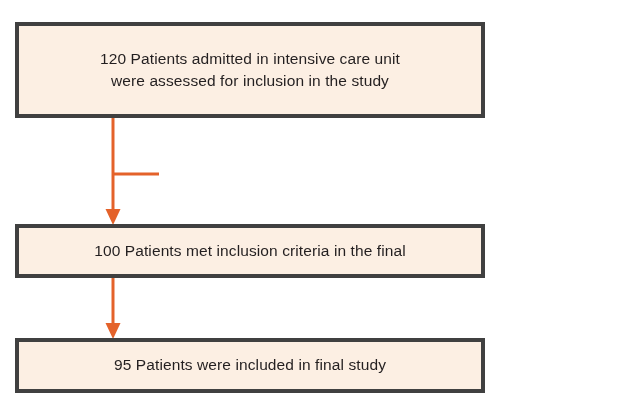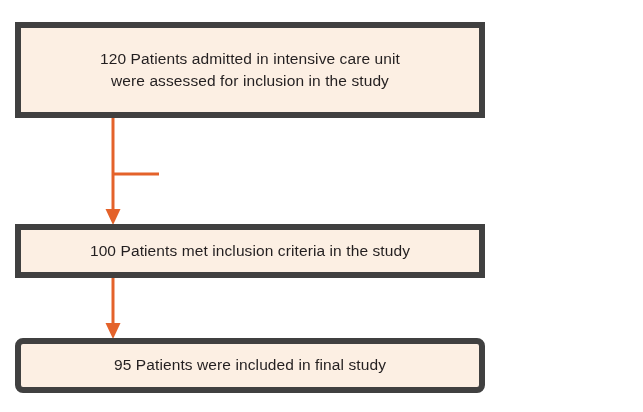--- a/index.html
+++ b/index.html
@@ -14,21 +14,21 @@
     position: relative;
     width: 643px;
     height: 412px;
     background: #ffffff;
     overflow: hidden;
   }
   .node {
     position: absolute;
     box-sizing: border-box;
     background: #FCEFE3;
-    border: 6px solid #404040;
+    border: 4px solid #404040;
     display: flex;
     align-items: center;
     justify-content: center;
     text-align: center;
     color: #231F20;
     font-size: 15.5px;
     line-height: 1.45;
     letter-spacing: 0.1px;
     padding: 4px 10px;
     white-space: pre-line;
@@ -49,21 +49,20 @@
     left: 15px;
     top: 224px;
     width: 470px;
     height: 54px;
   }
   #node-final {
     left: 15px;
     top: 338px;
     width: 470px;
     height: 55px;
-    border-radius: 8px;
   }
   .connector-layer {
     position: absolute;
     left: 0;
     top: 0;
     width: 643px;
     height: 412px;
     pointer-events: none;
   }
 </style>
@@ -86,17 +85,17 @@
     <g>
       <line x1="113" y1="278" x2="113" y2="330" stroke="#E4622A" stroke-width="3"></line>
       <polygon points="113,339 105.5,323 120.5,323" fill="#E4622A"></polygon>
     </g>
   </svg>
 
   <div class="node" id="node-assessed">120 Patients admitted in intensive care unit
 were assessed for inclusion in the study</div>
 
 
-  <div class="node" id="node-included-criteria">100 Patients met inclusion criteria in the study</div>
+  <div class="node" id="node-included-criteria">100 Patients met inclusion criteria in the final</div>
 
   <div class="node" id="node-final">95 Patients were included in final study</div>
 
 </div>
 
 </body></html>

